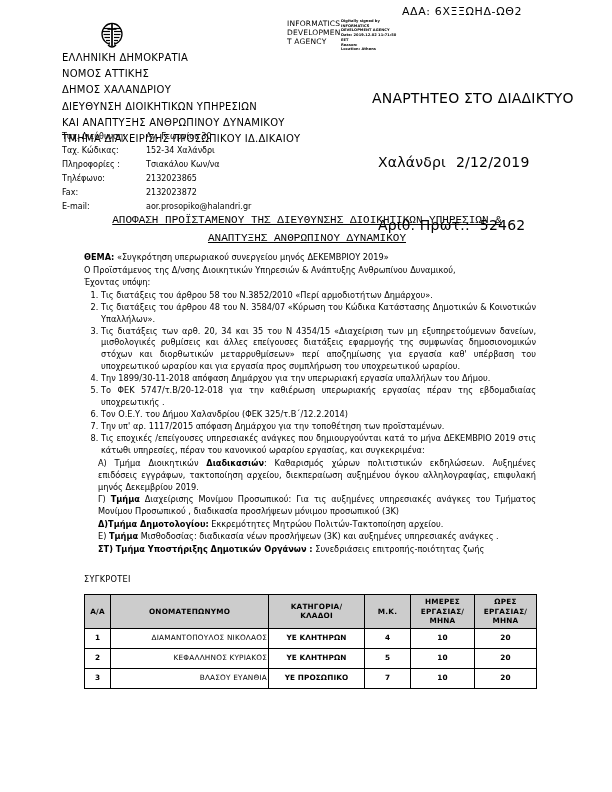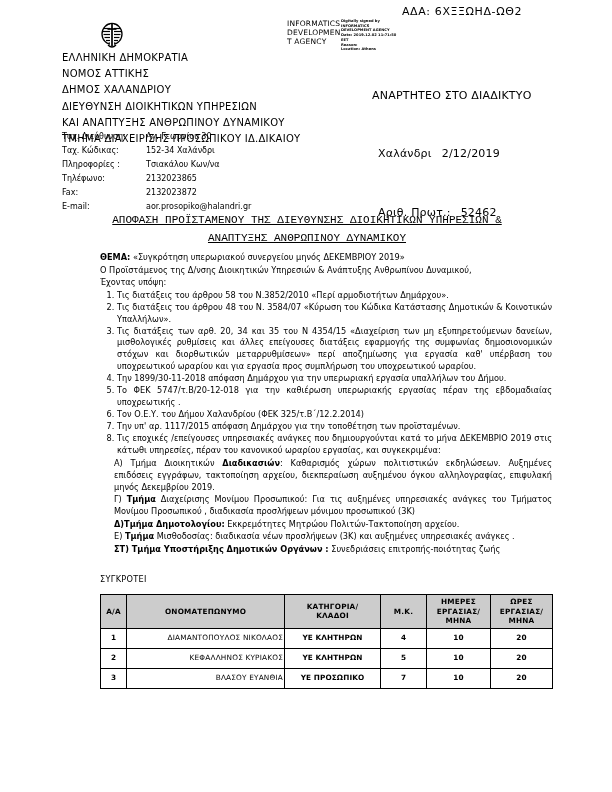--- a/index.html
+++ b/index.html
@@ -76,21 +76,21 @@
     line-height: 1.62;
     letter-spacing: 0.25px;
     white-space: pre-line;
   }
 
   
   .pub-header {
     position: absolute;
     left: 372px;
     top: 86px;
-    font-size: 11px;
+    font-size: 14px;
     line-height: 1.75;
     letter-spacing: 0.2px;
   }
   .pub-line { white-space: nowrap; }
   .pub-line .lbl { display: inline-block; }
   .pub-line .val { display: inline-block; padding-left: 10px; margin-top: 39px; }
   .pub-indent { padding-left: 6px; }
 
   
   .contact {
@@ -115,21 +115,21 @@
     line-height: 1.62;
     font-family: Liberation Mono, monospace;
   }
   .decision-title span {
     text-decoration: underline;
   }
 
   
   .body-block {
     position: absolute;
-    left: 100px;
+    left: 84px;
     top: 252px;
     width: 452px;
     font-size: 8.2px;
     line-height: 1.42;
   }
   .subject { margin-bottom: 1px; }
   .subject b { font-weight: bold; }
   .intro-line { margin-bottom: 1px; }
   .having { margin-top: 1px; margin-bottom: 1px; }
 

